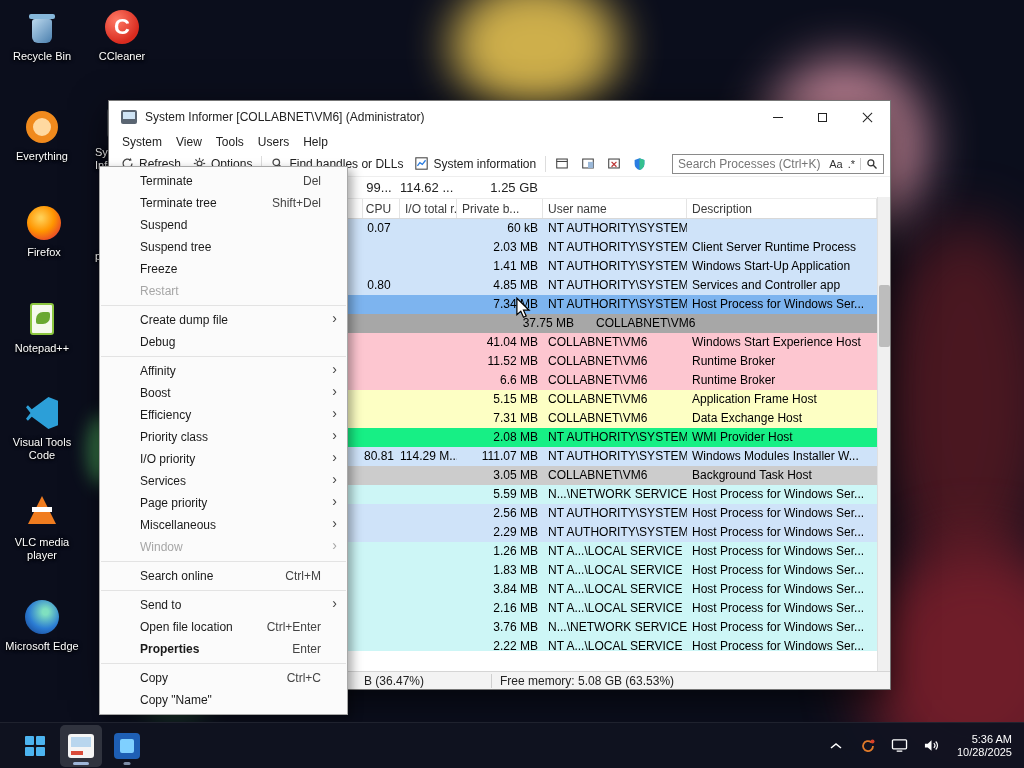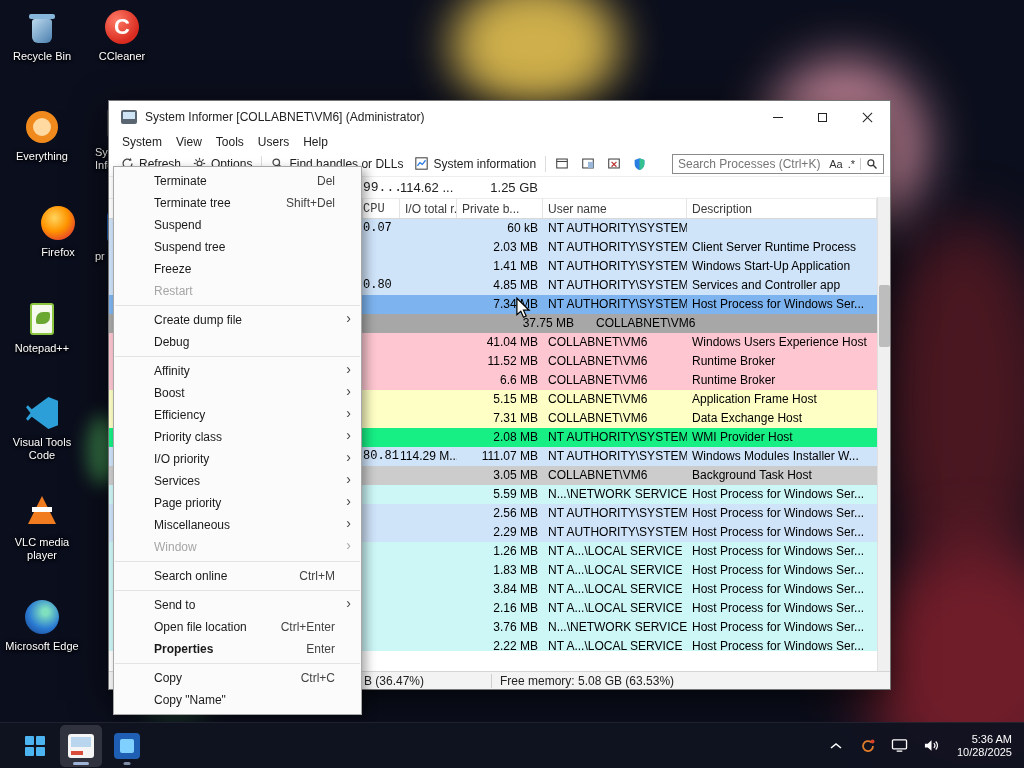--- a/index.html
+++ b/index.html
@@ -64,21 +64,21 @@
   .search-opt { font-size:11px; color:#333; cursor:pointer; }
   .search-sep { width:1px; height:12px; background:#ccc; }
 
   .tabbar { height:20px; display:flex; align-items:center; background:#fff; border-bottom:1px solid #e2e2e2; padding-left:254px; }
   .tab { padding:0 10px; font-size:12px; color:#222; cursor:pointer; border-left:1px solid #e0e0e0; height:100%; display:flex; align-items:center; }
   .tab:first-child { border-left:none; }
 
   
   .cell { overflow:hidden; white-space:nowrap; }
   .c-sp  { width:254px; flex:none; }
-  .c-cpu { width:37px;  flex:none; text-align:left; padding-right:5px;font-family:Liberation Mono, monospace; }
+  .c-cpu { width:37px;  flex:none; text-align:center; padding-right:5px; }
   .c-io  { width:57px;  flex:none; text-align:right; padding-right:5px; }
   .c-priv{ width:86px;  flex:none; text-align:right; padding-right:5px; }
   .c-user{ width:144px; flex:none; text-align:left;  padding-left:5px; }
   .c-desc{ flex:1; text-align:left; padding-left:5px; }
 
   .thead-totals { display:flex; height:22px; line-height:22px; font-size:13px; color:#222; background:#fff; border-bottom:1px solid #ececec; width:768px; }
   .thead-names  { display:flex; height:20px; line-height:20px; font-size:12px; color:#3c3c3c; background:#fff; border-bottom:1px solid #d8d8d8; width:768px; }
   .thead-names .cell { border-right:1px solid #e4e4e4; }
   .thead-names .c-io, .thead-names .c-priv { text-align:left; padding-left:5px; }
 
@@ -94,21 +94,21 @@
   .rc-cyan      { background:#cdf6f6; }
 
   .vscroll { position:absolute; right:0; top:96px; width:13px; height:474px; background:#f0f0f0; border-left:1px solid #e0e0e0; }
   .vthumb  { position:absolute; left:1px; width:11px; top:88px; height:62px; background:#bdbdbd; border-radius:2px; }
 
   .statusbar { position:absolute; left:0; right:0; bottom:0; height:18px; background:#f3f3f3; border-top:1px solid #d5d5d5; font-size:12px; color:#222; }
   .st-left  { position:absolute; left:255px; top:2px; }
   .st-right { position:absolute; left:382px; top:2px; border-left:1px solid #cfcfcf; padding-left:8px; }
 
   
-  .ctx { position:absolute; left:113px; top:166px; width:249px; background:#fbfbfb; border:1px solid #a8a8a8;
+  .ctx { position:absolute; left:99px; top:166px; width:249px; background:#fbfbfb; border:1px solid #a8a8a8;
          box-shadow:4px 4px 10px rgba(0,0,0,.35); padding:3px 0; z-index:50; }
   .ctx-item { height:22px; display:flex; align-items:center; position:relative; padding-left:40px; font-size:12px; color:#1a1a1a; cursor:default; }
   .ctx-item.disabled { color:#a6a6a6;text-align:center; }
   .ctx-item.bold .ctx-label { font-weight:bold; }
   .ctx-shortcut { position:absolute; right:26px; color:#444; }
   .ctx-arrow { position:absolute; right:10px; top:1px; font-size:14px; color:#444; }
   .ctx-item.disabled .ctx-arrow { color:#a6a6a6; }
   .ctx-sep { height:1px; background:#e3e3e3; margin:3px 1px; }
 
   
@@ -148,21 +148,21 @@
       <div class="icon-label">Recycle Bin</div>
     </div>
     <div class="desk-icon" style="left: 84px; top: 8px;">
       <div class="icon-art art-ccleaner"></div>
       <div class="icon-label">CCleaner</div>
     </div>
     <div class="desk-icon" style="left: 4px; top: 108px;">
       <div class="icon-art art-everything"></div>
       <div class="icon-label">Everything</div>
     </div>
-    <div class="desk-icon" style="left: 20px; top: 204px;">
+    <div class="desk-icon" style="left: 6px; top: 204px;">
       <div class="icon-art art-firefox"></div>
       <div class="icon-label">Firefox</div>
     </div>
     <div class="desk-icon" style="left: 4px; top: 300px;">
       <div class="icon-art art-notepadpp"></div>
       <div class="icon-label">Notepad++</div>
     </div>
     <div class="desk-icon" style="left: 4px; top: 394px;">
       <div class="icon-art art-vscode"></div>
       <div class="icon-label">Visual Tools Code</div>
@@ -355,21 +355,21 @@
         <div class="cell c-priv">37.75 MB</div>
         <div class="cell c-user">COLLABNET\VM6</div>
         <div class="cell c-desc"></div>
       </div>
       <div class="prow rc-pink">
         <div class="cell c-sp"></div>
         <div class="cell c-cpu"></div>
         <div class="cell c-io"></div>
         <div class="cell c-priv">41.04 MB</div>
         <div class="cell c-user">COLLABNET\VM6</div>
-        <div class="cell c-desc">Windows Users Experience Host</div>
+        <div class="cell c-desc">Windows Start Experience Host</div>
       </div>
       <div class="prow rc-pink">
         <div class="cell c-sp"></div>
         <div class="cell c-cpu"></div>
         <div class="cell c-io"></div>
         <div class="cell c-priv">11.52 MB</div>
         <div class="cell c-user">COLLABNET\VM6</div>
         <div class="cell c-desc">Runtime Broker</div>
       </div>
       <div class="prow rc-pink">

